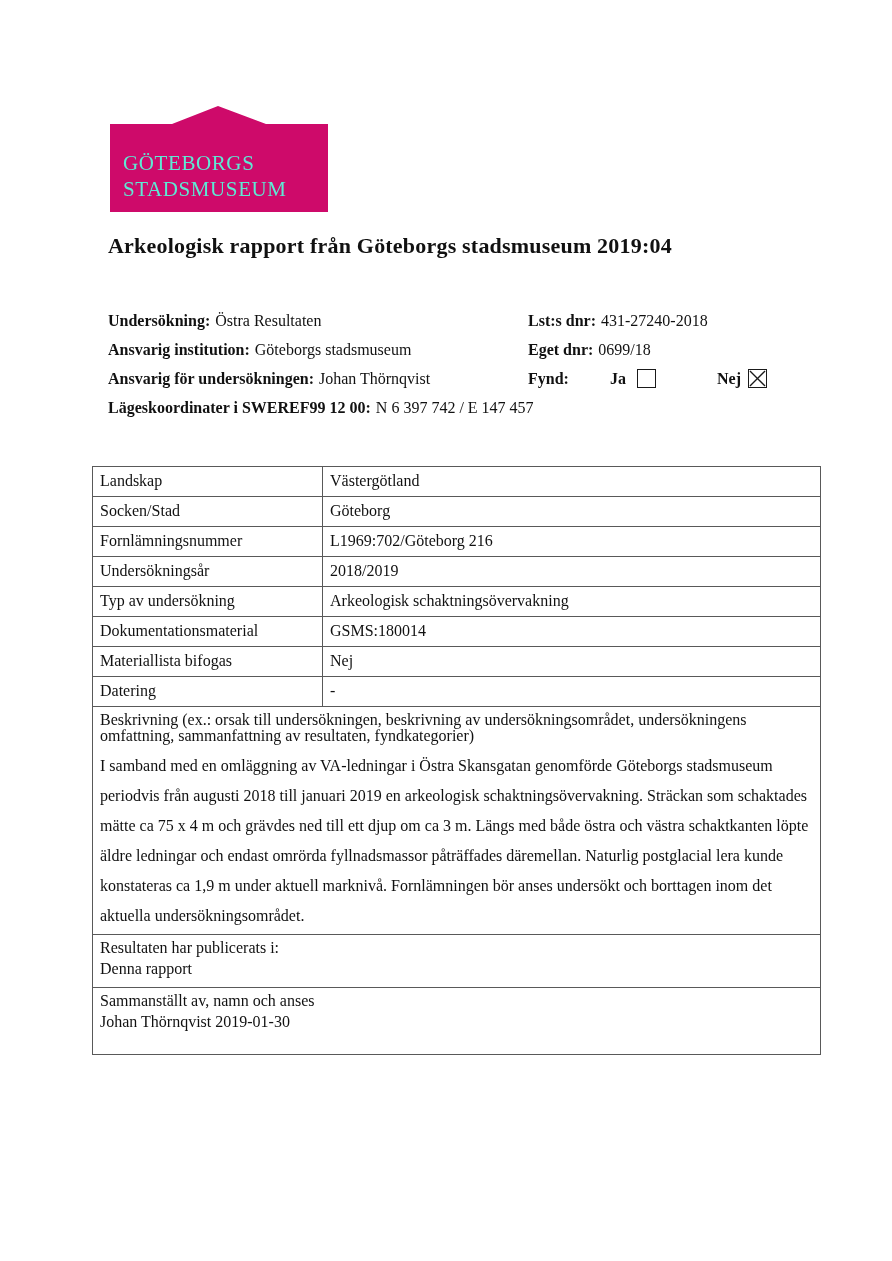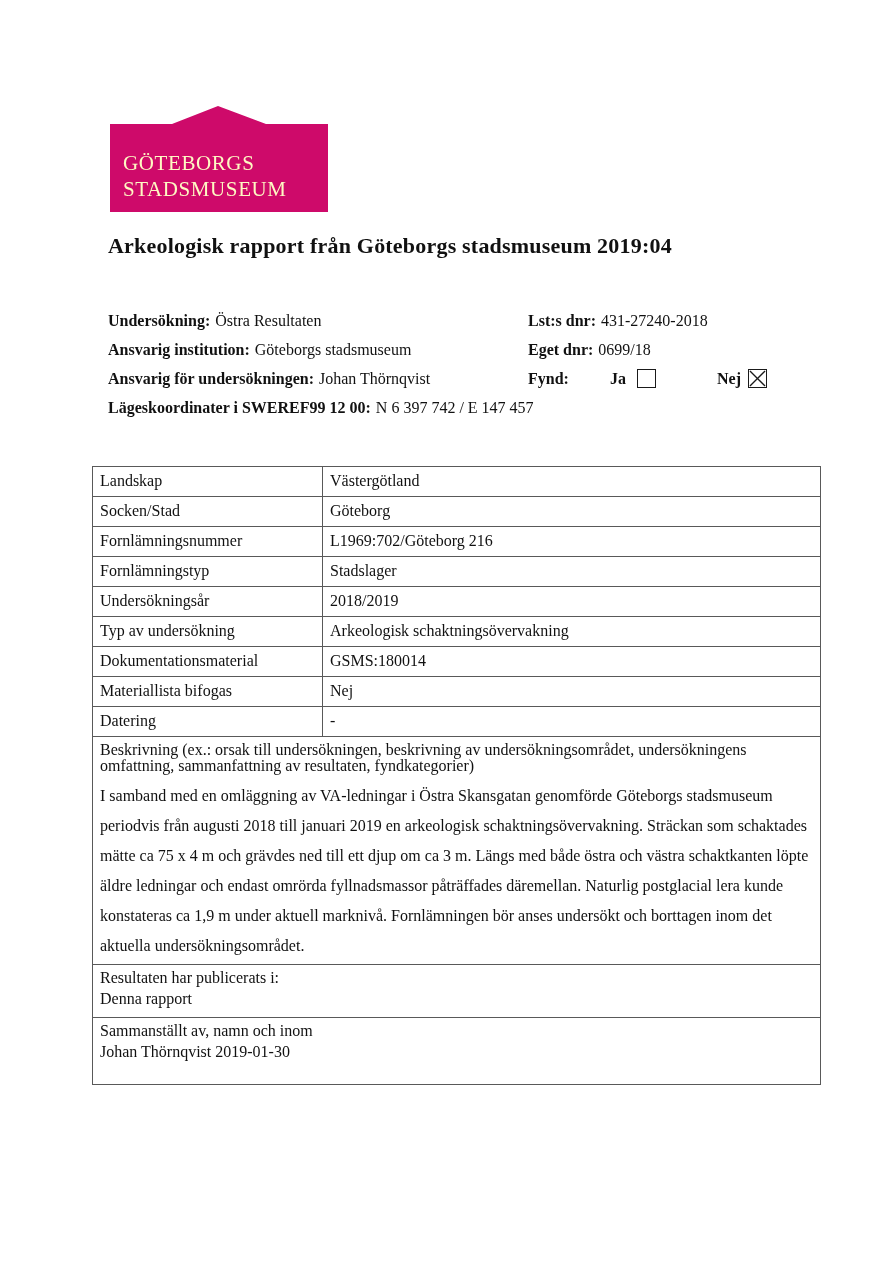--- a/index.html
+++ b/index.html
@@ -60,21 +60,21 @@
   .desc  { font-size:16px; line-height:30px; margin-top:7px; }
   .val16 { font-size:16px; line-height:22px; margin-top:2px; }
   .mt    { }
 </style>
 </head>
 <body>
 
 <div class="page">
 
   <div class="logo" style="background: rgb(206, 10, 106);">
-    <div class="logo-text" style="color: #fef9c3;">
+    <div class="logo-text" style="color: #5eead4;">
       <span>GÖTEBORGS</span>
       <span>STADSMUSEUM</span>
     </div>
   </div>
 
   <h1 class="title">Arkeologisk rapport från Göteborgs stadsmuseum 2019:04</h1>
 
   <div class="hrow" style="top:310px">
     <span class="lbl">Undersökning:</span><span class="val">Östra Resultaten</span>
     <span class="abs" style="left:420px"><span class="lbl">Lst:s dnr:</span><span class="val">431-27240-2018</span></span>
@@ -119,24 +119,20 @@
       <td>Socken/Stad</td>
       <td>Göteborg</td>
     </tr>
 
     <tr class="datarow">
       <td>Fornlämningsnummer</td>
       <td>L1969:702/Göteborg 216</td>
     </tr>
 
 
-    <tr class="datarow">
-      <td>Fornlämningstyp</td>
-      <td>Stadslager</td>
-    </tr>
 
     <tr class="datarow">
       <td>Undersökningsår</td>
       <td>2018/2019</td>
     </tr>
 
     <tr class="datarow">
       <td>Typ av undersökning</td>
       <td>Arkeologisk schaktningsövervakning</td>
     </tr>
@@ -162,20 +158,20 @@
         </td>
       </tr>
       <tr class="sect">
         <td colspan="2" class="sect-pub">
           <div class="small">Resultaten har publicerats i:</div>
           <div class="val16">Denna rapport</div>
         </td>
       </tr>
       <tr class="sect">
         <td colspan="2" class="sect-sam">
-          <div class="small">Sammanställt av, namn och inom</div>
+          <div class="small">Sammanställt av, namn och anses</div>
           <div class="val16 mt">Johan Thörnqvist 2019-01-30</div>
         </td>
       </tr>
     </tbody>
   </table>
 
 </div>
 
 </body></html>

